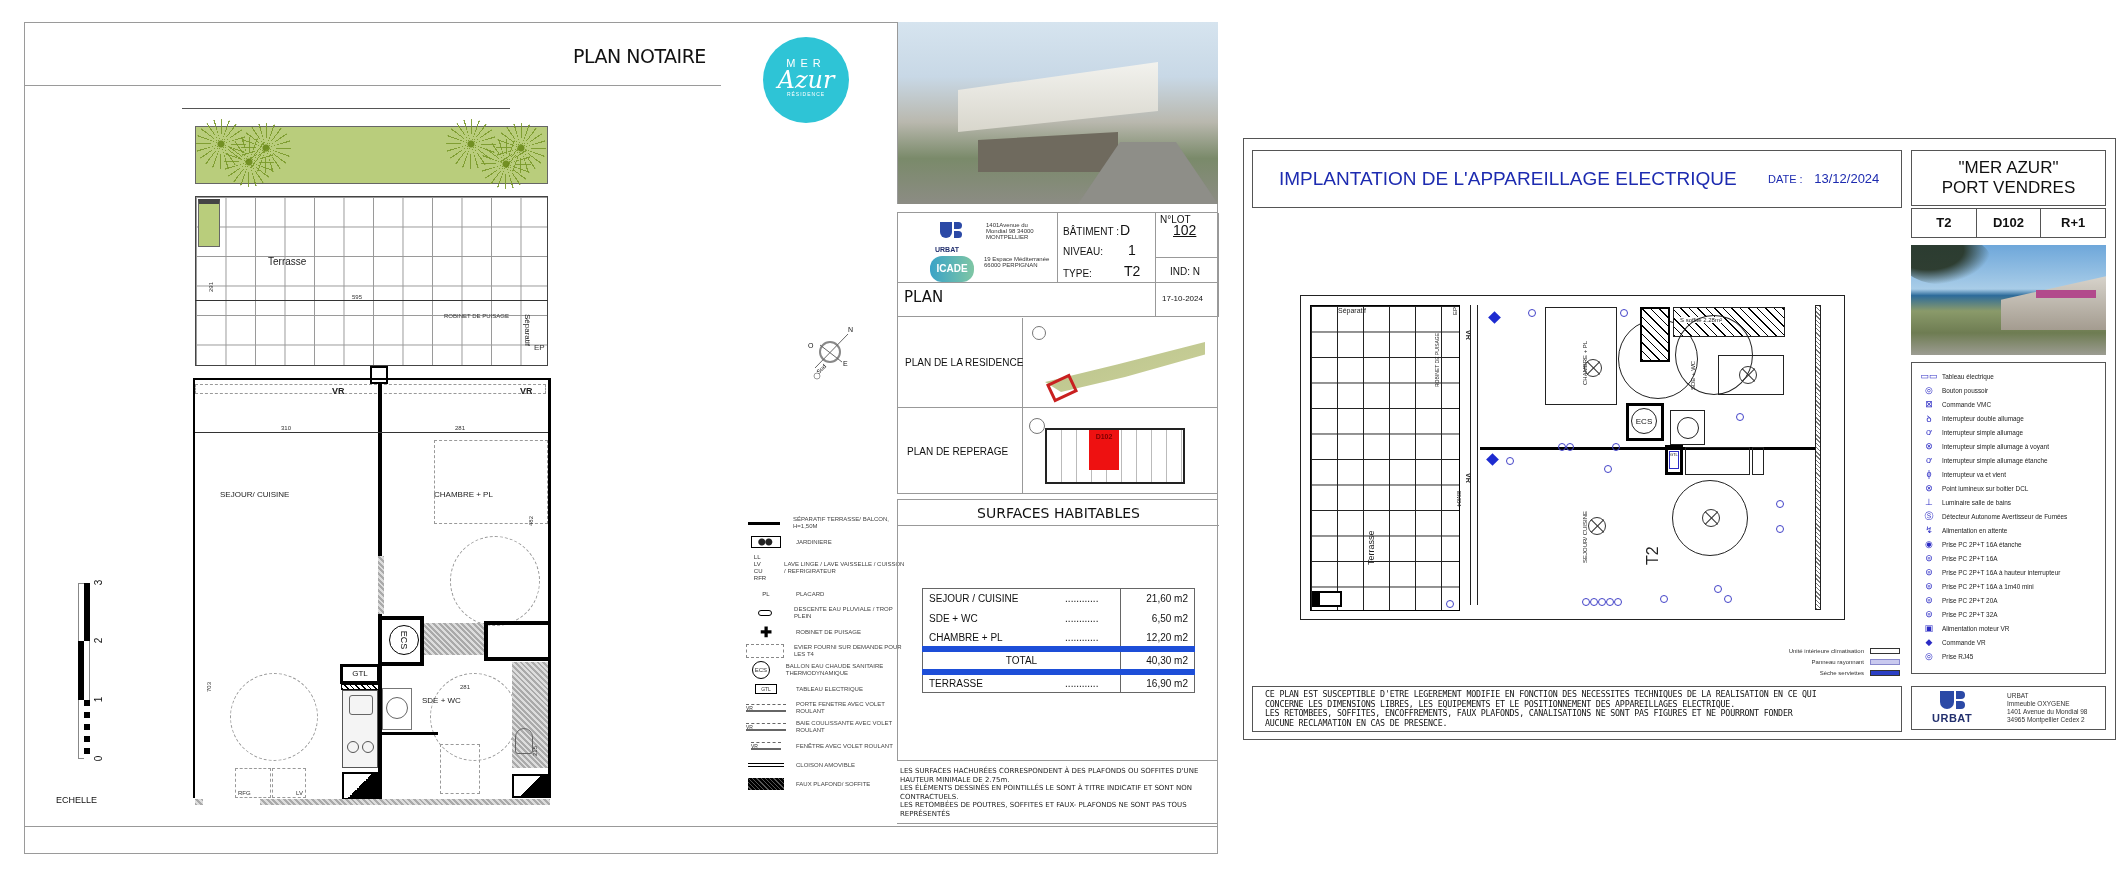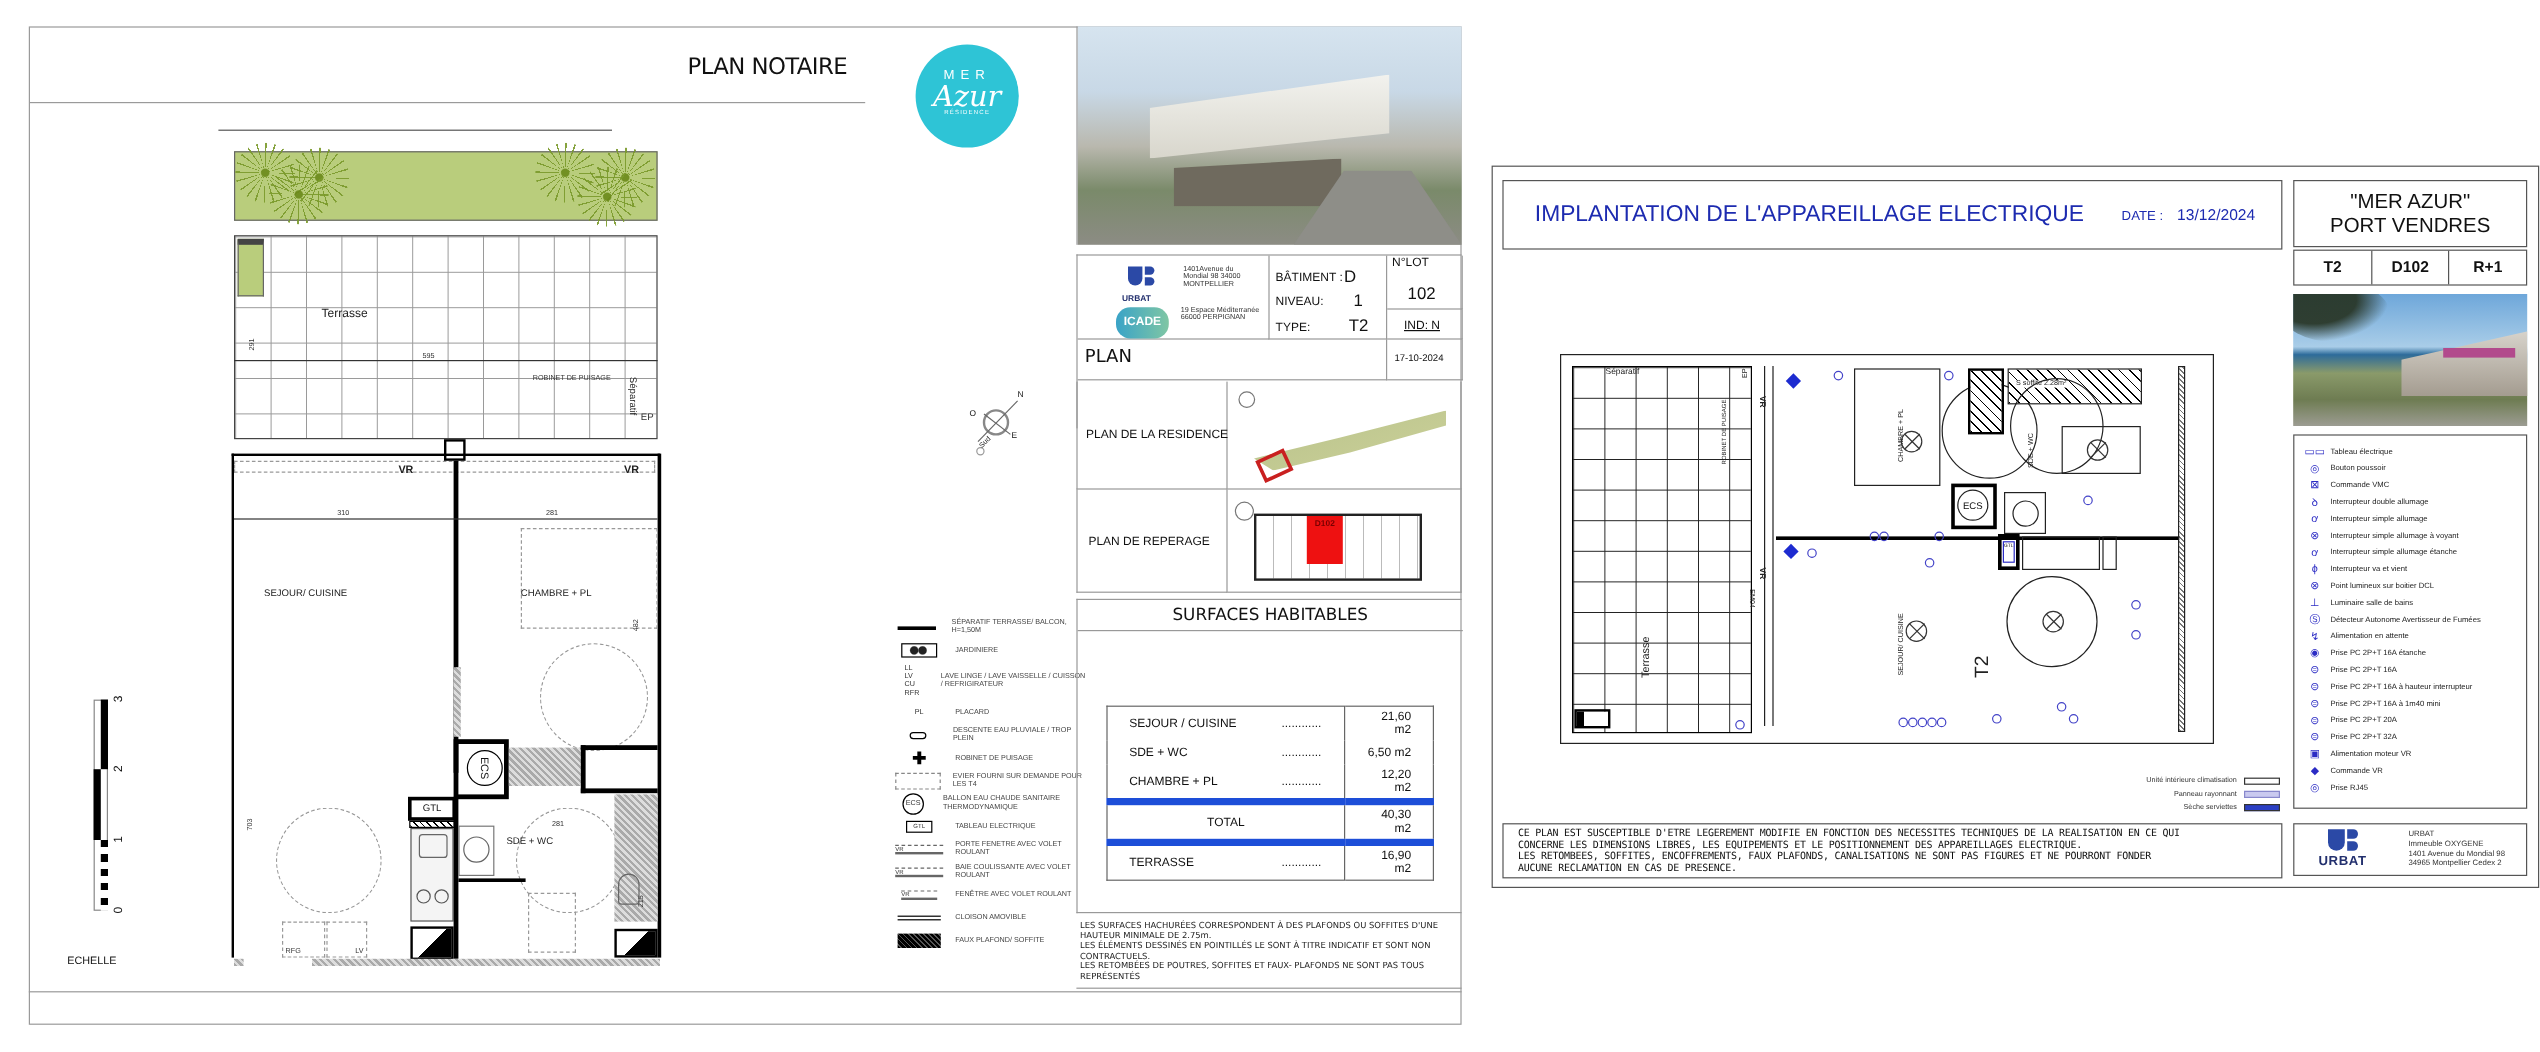--- a/index.html
+++ b/index.html
@@ -57,21 +57,21 @@
   .sm { font-size: 10px; }
   .md { font-size: 14px; }
   #icade-badge { left: 930px; top: 252px; width: 44px; height: 26px; border-radius: 12px; background: linear-gradient(90deg,#3aa3c7,#7fc6a4); color: #fff; font-size: 10px; font-weight: bold; text-align: center; line-height: 26px; }
 
   #plan-res-box { left: 897px; top: 318px; width: 321px; height: 178px; }
   .site-plan { position:absolute; background: linear-gradient(160deg,#b8c28a,#ccd19a); }
 
   #surfaces-box { left: 897px; top: 499px; width: 321px; height: 262px; border: 1px solid #999; border-right: none; }
   #surfaces-title { left: 0; top: 0; width: 321px; height: 26px; border-bottom: 1px solid #999; text-align: center; font-family: "DejaVu Sans", sans-serif; font-size: 14px; line-height: 26px; }
   #surf-table { left: 24px; top: 88px; width: 273px; border: 1px solid #666; font-size: 10px; border-collapse: collapse; }
-  #surf-table td { padding: 3px 18px; height: 20px; }
+  #surf-table td { padding: 3px 6px; height: 20px; }
   #surf-table td.v { text-align: right; border-left: 1px solid #666; width: 74px; }
   #surf-table tr.sep td { border-top: 6px solid #1d4ed8; }
   #notes-box { left: 897px; top: 764px; width: 321px; height: 60px; padding: 3px 3px; font-family: "DejaVu Sans", sans-serif; font-size: 7px; line-height: 8.5px; color: #222; border-bottom: 1px solid #999; }
   #footer-left { left: 24px; top: 826px; width: 1194px; height: 28px; padding: 2px 4px; font-family: "DejaVu Sans", sans-serif; font-size: 8px; line-height: 9px; border-top: 1px solid #999; letter-spacing: -0.2px; }
 
   
   #sheet-right { left: 1243px; top: 138px; width: 873px; height: 602px; border: 1px solid #555; }
   #elec-title-box { left: 1252px; top: 150px; width: 650px; height: 58px; border: 1px solid #555; }
   #elec-title { left: 26px; top: 17px; font-size: 19px; color: #1d2bb0; }
   #elec-date { left: 515px; top: 20px; font-size: 13px; color: #1d2bb0; }
@@ -328,22 +328,22 @@
 <div class="abs tiny" style="left:986px;top:222px;width:64px;">1401Avenue du Mondial 98 34000 MONTPELLIER</div>
 <div id="icade-badge" class="abs" style="top:256px;">ICADE</div>
 <div class="abs tiny" style="left:984px;top:256px;width:74px;">19 Espace Méditerranée 66000 PERPIGNAN</div>
 <div class="abs sm" style="left:1063px;top:226px;">BÂTIMENT :</div>
 <div class="abs md" style="left:1120px;top:222px;">D</div>
 <div class="abs sm" style="left:1063px;top:246px;">NIVEAU:</div>
 <div class="abs md" style="left:1128px;top:242px;">1</div>
 <div class="abs sm" style="left:1063px;top:268px;">TYPE:</div>
 <div class="abs md" style="left:1124px;top:263px;">T2</div>
 <div class="abs sm" style="left:1160px;top:214px;">N°LOT</div>
-<div class="abs md" style="left:1173px;top:236px;">102</div>
-<div class="abs sm" style="left:1170px;top:266px;text-decoration:underline;">IND: N</div>
+<div class="abs md" style="left:1173px;top:222px;text-decoration:underline;">102</div>
+<div class="abs sm" style="left:1170px;top:266px;">IND: N</div>
 <div class="abs" style="left:904px;top:288px;font-family:'DejaVu Sans',sans-serif;font-size:15px;">PLAN</div>
 <div class="abs" style="left:1162px;top:294px;font-size:8px;">17-10-2024</div>
 
 <div id="plan-res-box" class="abs">
   <div class="cell" style="left:0;top:0;width:126px;height:90px;border-left:1px solid #999;"></div>
   <div class="cell" style="left:126px;top:0;width:195px;height:90px;"></div>
   <div class="cell" style="left:0;top:90px;width:126px;height:86px;border-left:1px solid #999;"></div>
   <div class="cell" style="left:126px;top:90px;width:195px;height:86px;"></div>
   <div class="abs" style="left:8px;top:39px;font-size:10px;">PLAN DE LA RESIDENCE</div>
   <div class="abs" style="left:10px;top:128px;font-size:10px;">PLAN DE REPERAGE</div>

